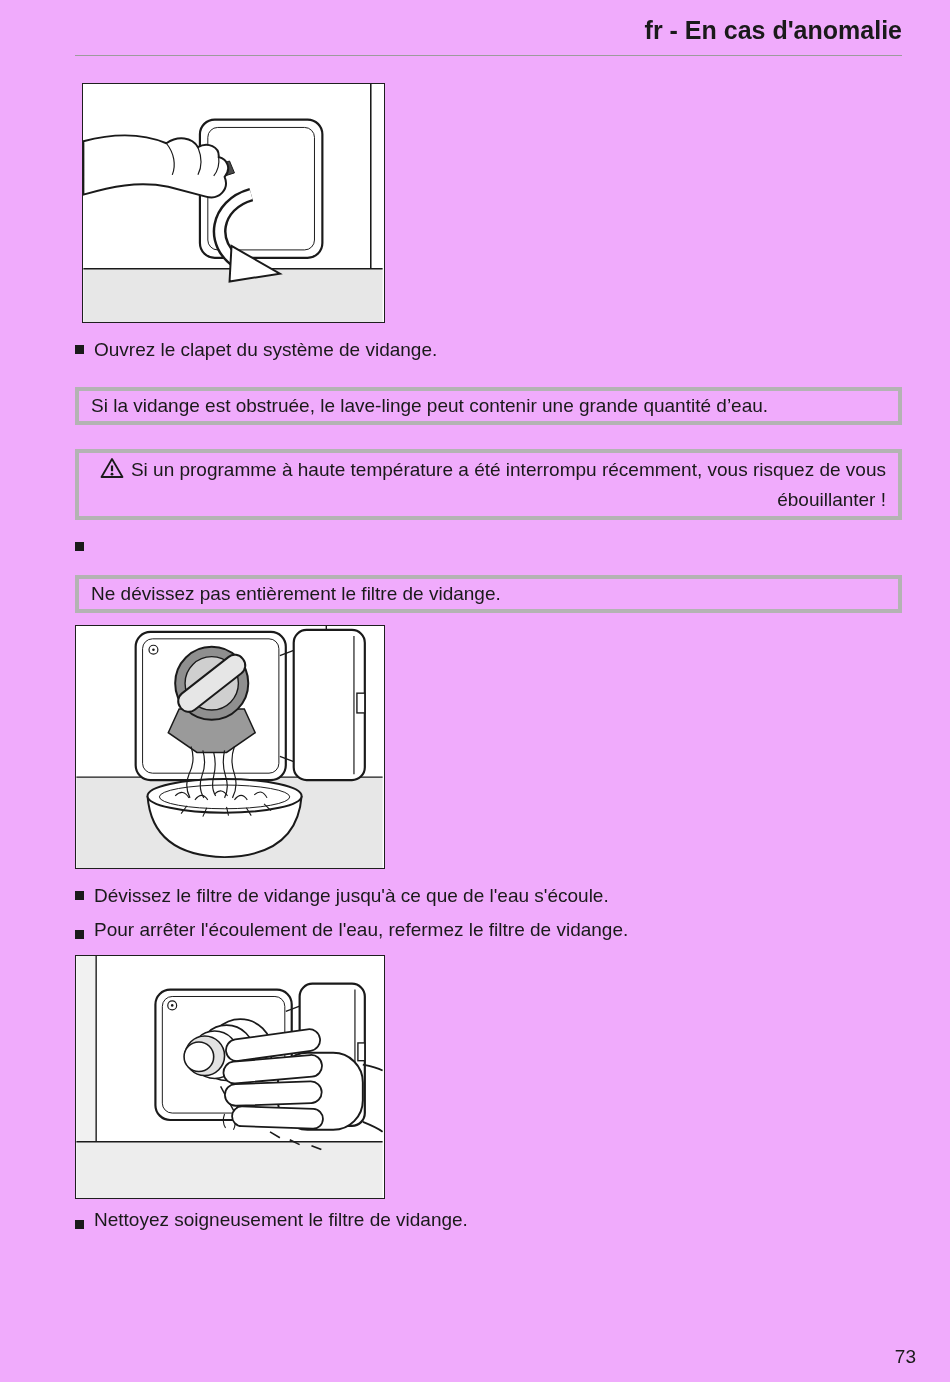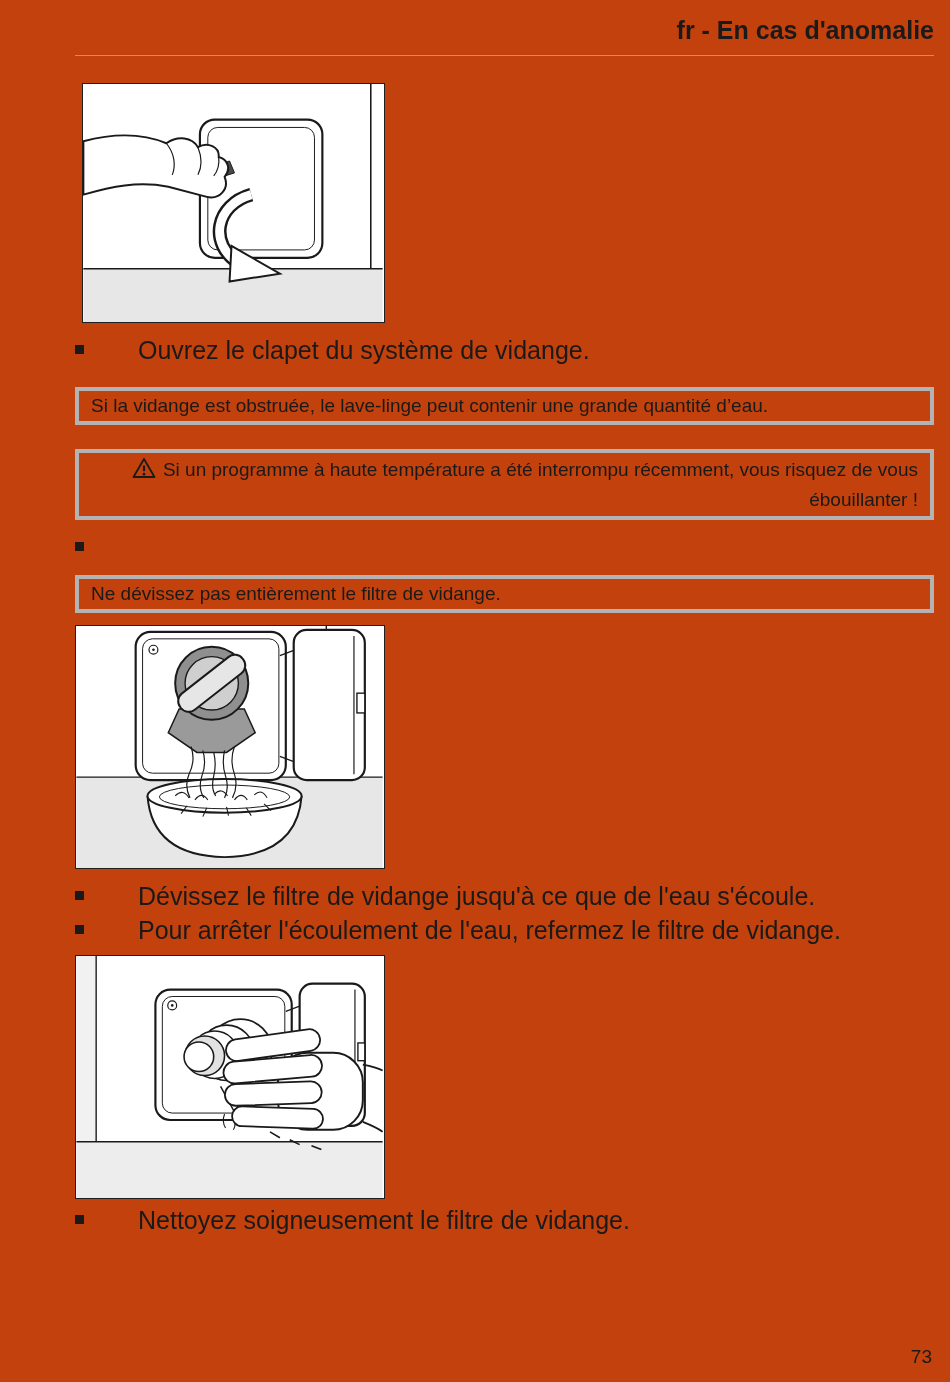--- a/index.html
+++ b/index.html
@@ -1,52 +1,52 @@
 <!DOCTYPE html>
 <html><head>
 <meta charset="utf-8">
 <style>
   * { margin:0; padding:0; box-sizing:border-box; }
   html,body { background:#fff; }
   .page {
     position:relative;
     width:950px; height:1382px;
-    background:#c2410c;
+    background:#f0abfc;
     font-family:"Liberation Sans", sans-serif;
     color:#1a1a1a;
     overflow:hidden;
-    padding:0 16px 0 75px;
+    padding:0 48px 0 75px;
   }
   .header { margin-top:16px; text-align:right; }
   .header h1 { font-size:25px; font-weight:bold; color:#1a1a1a; display:inline; }
   .rule { margin-top:10px; border-top:1px solid #9c9c9c; height:0; }
 
   .figure { border:1.5px solid #1f1f1f; background:#fff; }
   .figure svg { display:block; }
   .fig1 { width:303px; margin-top:27px; margin-left:7px; }
   .fig2 { width:310px; margin-top:12px; }
   .fig3 { width:310px; margin-top:12px; }
 
-  .bullet { display:flex; margin-top:14px; font-size:25px; line-height:26px;gap:44px; }
-  .bullet.tight { margin-top:8px; }
+  .bullet { display:flex; margin-top:14px; font-size:19px; line-height:26px; }
+  .bullet.tight { margin-top:8px;align-items:center; }
   .bullet .sq {
     flex:0 0 auto; width:9px; height:9px; background:#1a1a1a; margin:8px 10px 0 0;
   }
 
   .note {
     margin-top:24px;
     border:4px solid #b3b3b3;
     padding:1px 12px;
     font-size:19px; line-height:28px;
   }
   .note.warn { padding:3px 12px; line-height:26px;text-align:right; }
   .warn-icon { display:inline-block; vertical-align:-4px; margin-right:7px; }
 
   .page-number {
-    position:absolute; right:18px; bottom:14px;
+    position:absolute; right:34px; bottom:14px;
     font-size:19px; color:#1a1a1a;
   }
 </style>
 </head>
 <body>
 
 <div class="page">
 
   <div class="header">
     <h1>fr - En cas d'anomalie</h1>

